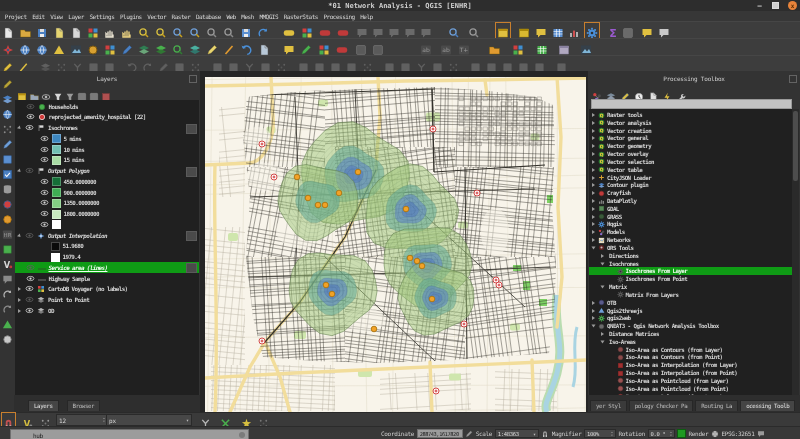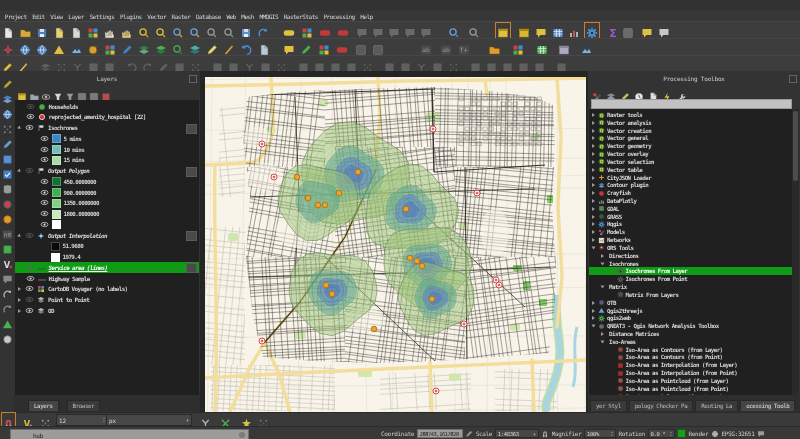--- a/index.html
+++ b/index.html
@@ -72,20 +72,28 @@
   .sb-right{position:absolute;left:381px;top:1px;height:11px;display:flex;align-items:center;gap:2.5px;}
   .sb-label{color:#cfcfcf;flex:none;white-space:nowrap;}
   .chk{width:7px;height:7px;background:#1f9922;border:1px solid #0d5c10;display:inline-block;}
   .snap-box{position:absolute;background:#474747;border:1px solid #2a2a2a;color:#d8d8d8;font-size:6px;display:flex;align-items:center;padding:0 2px;height:10px;top:1px;}
 </style>
 </head>
 <body>
 
 <div id="app">
 
+  <div id="titlebar">
+    <span>*01 Network Analysis - QGIS [ENHR]</span>
+    <span class="winbtns">
+      <span class="winbtn min">–</span>
+      <span class="winbtn max"></span>
+      <span class="winbtn close">x</span>
+    </span>
+  </div>
 
   <div id="menubar">
       <span class="menu-item">Project</span>
       <span class="menu-item">Edit</span>
       <span class="menu-item">View</span>
       <span class="menu-item">Layer</span>
       <span class="menu-item">Settings</span>
       <span class="menu-item">Plugins</span>
       <span class="menu-item">Vector</span>
       <span class="menu-item">Raster</span>

